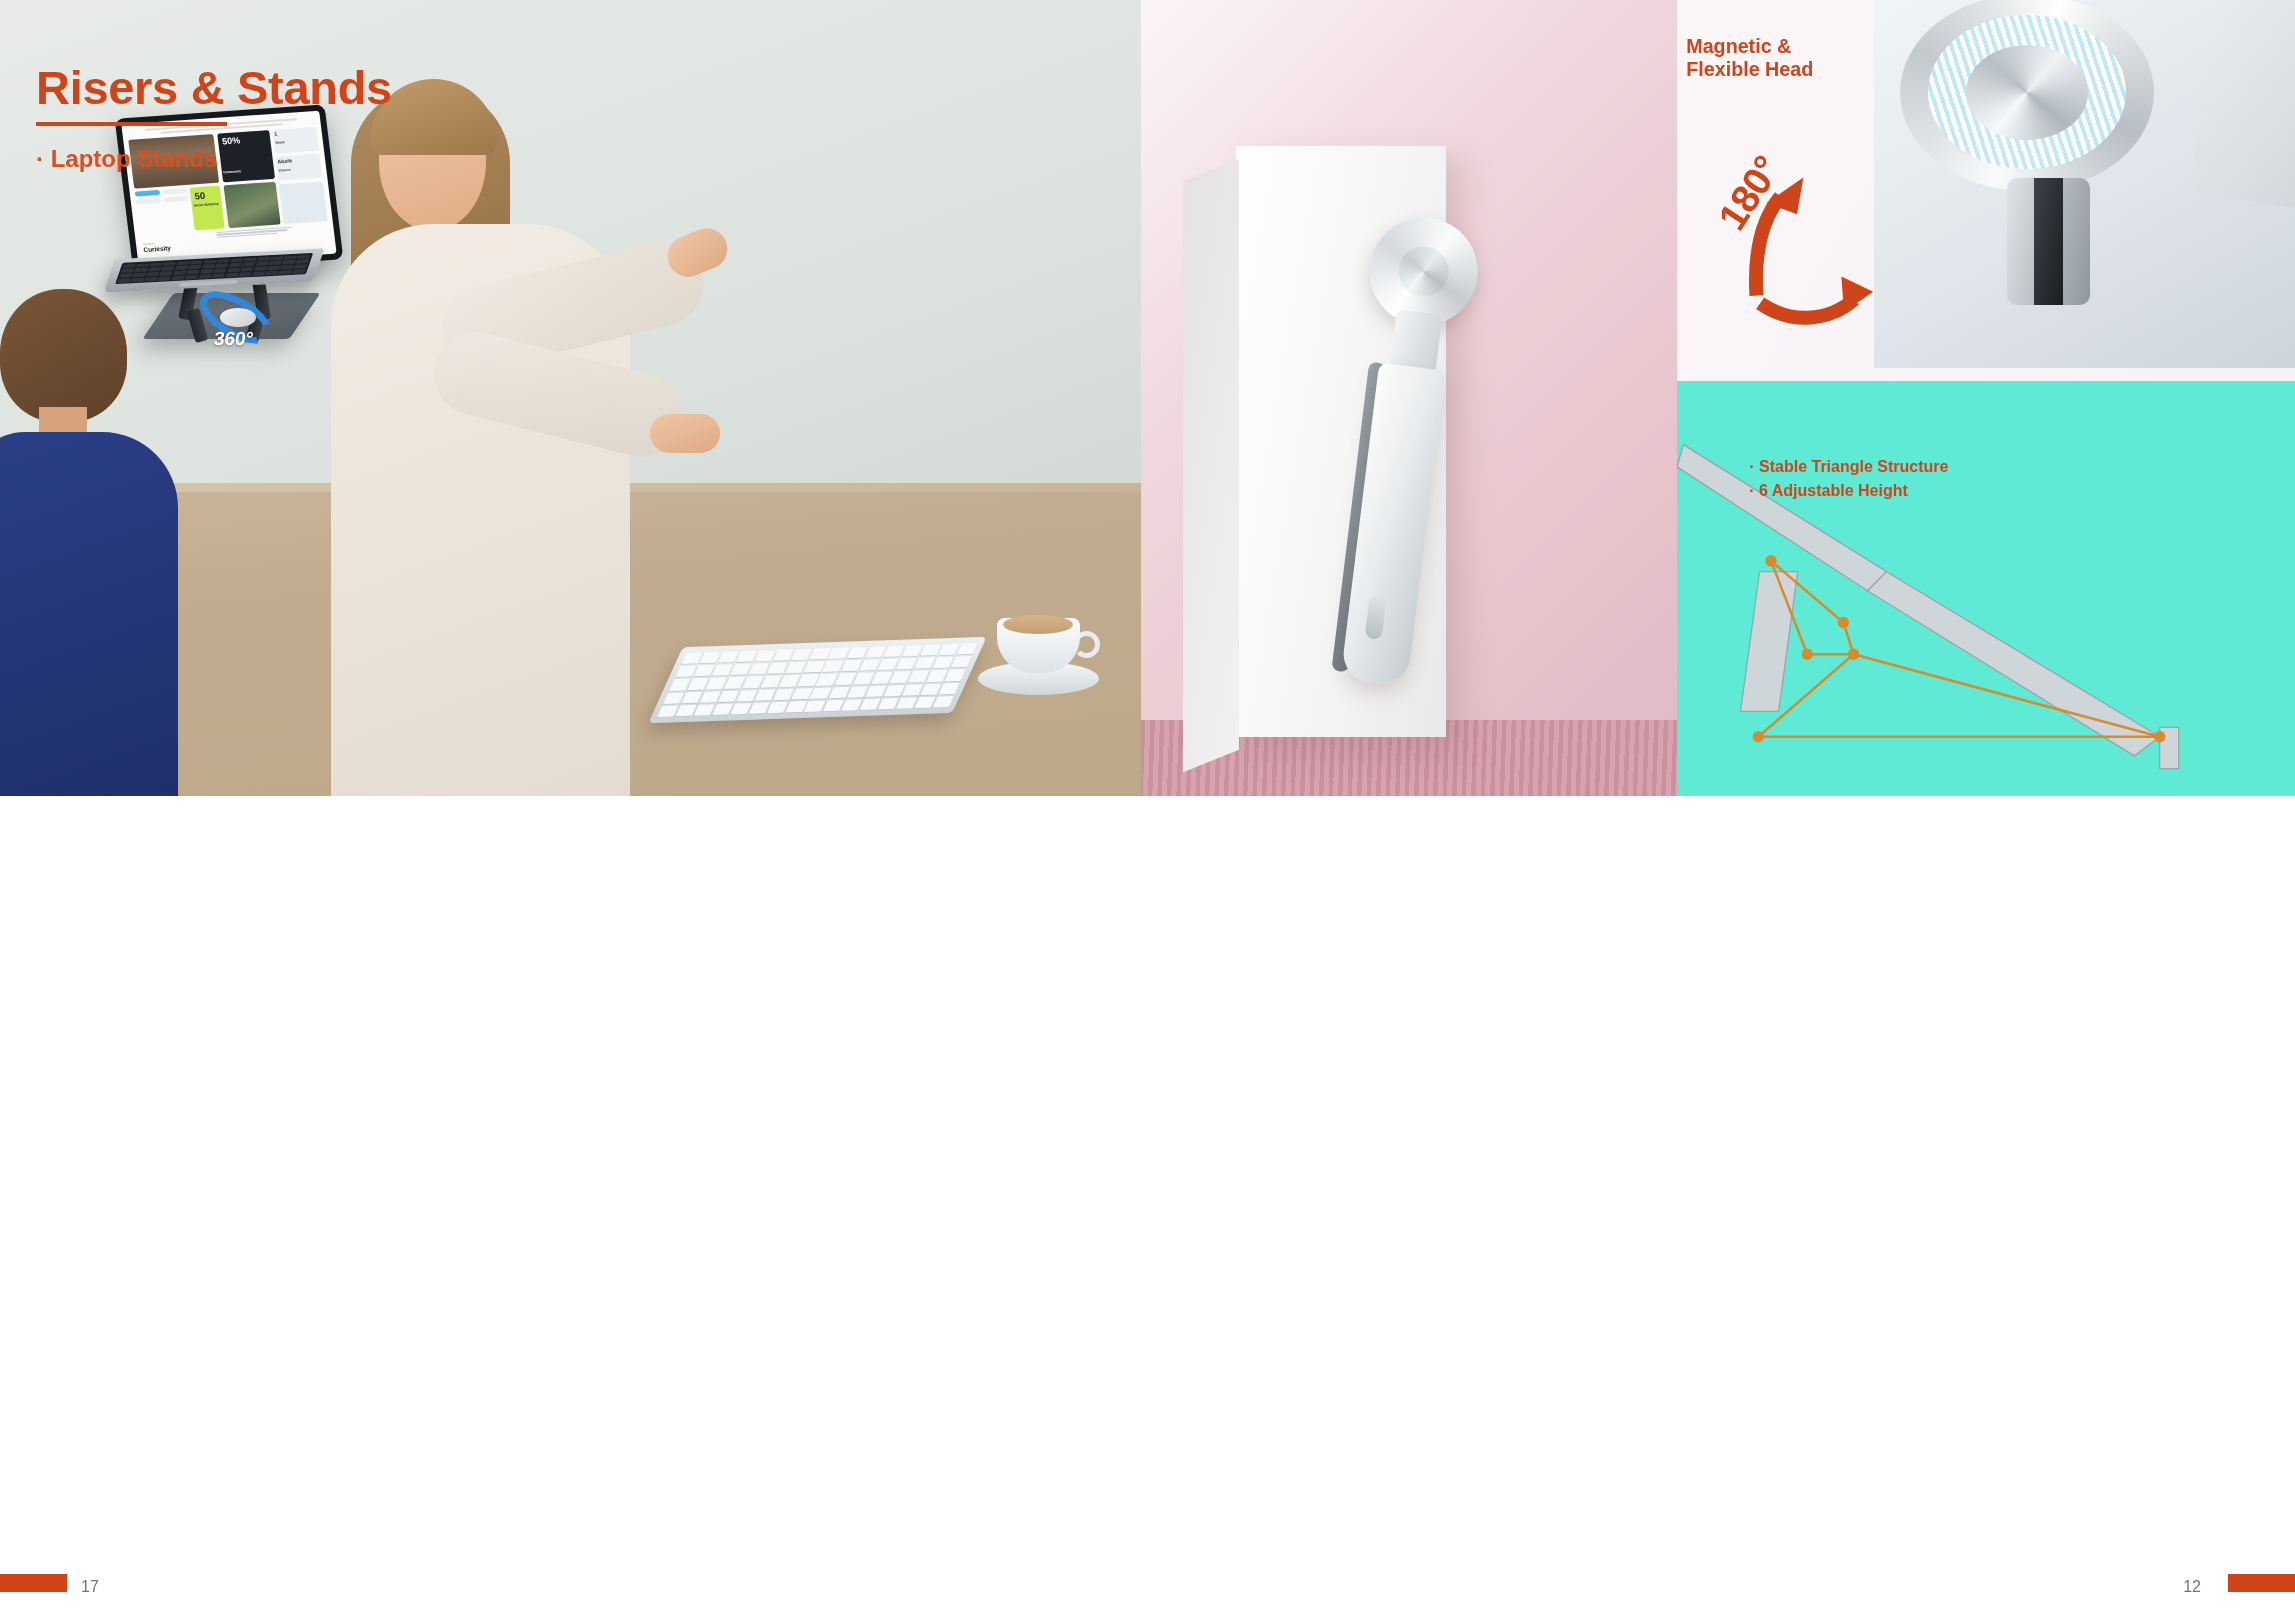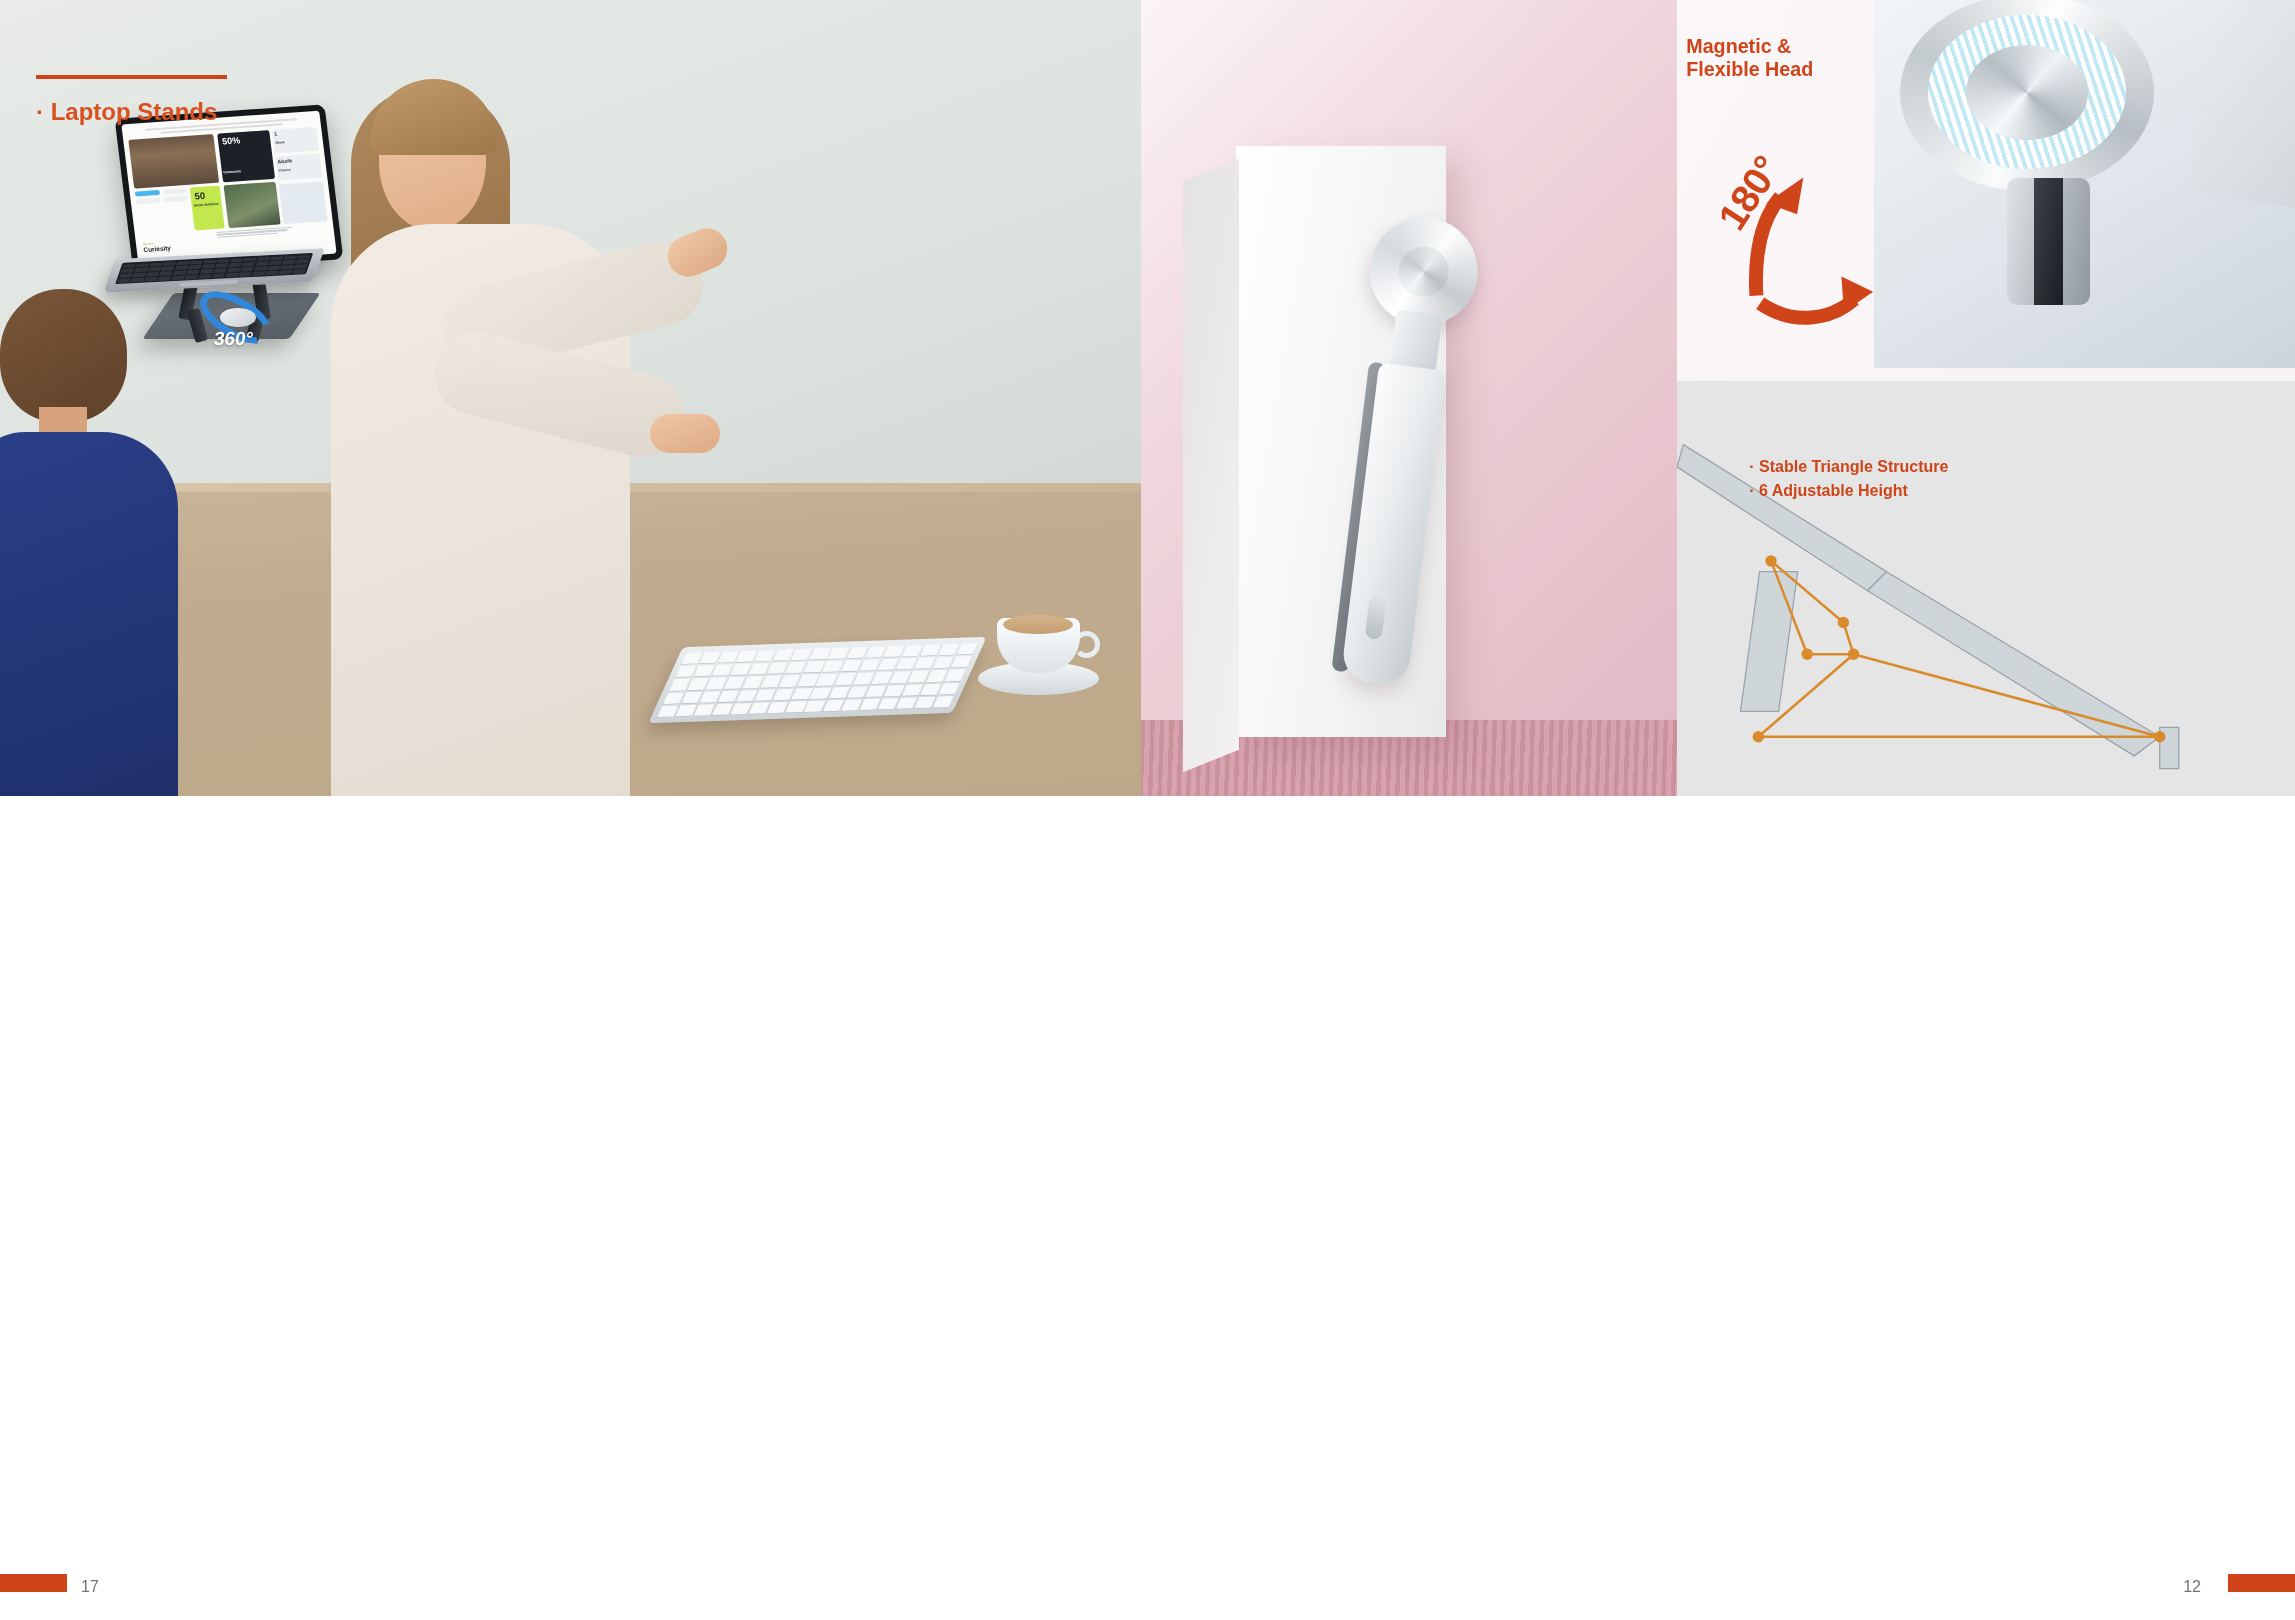--- a/index.html
+++ b/index.html
@@ -167,21 +167,21 @@
   .tablet-edge { position:absolute; right: -19px; top: -6.4px; width: 133px; height: 222px; border-radius: 16.5px;
     background: linear-gradient(120deg,#e9edef,#cfd6da); transform: rotate(9deg); }
 
   .feat-callout { position:absolute; left: 9px; top: 35px; z-index: 12; font-size: 19.7px; font-weight: 800;
     color: #cf4418; line-height: 1.15; }
 
   .badge180 { position:absolute; left: 7.6px; top: 156px; width: 191px; height: 184px; z-index: 12; }
   .badge180 .t180 { position:absolute; left: 25.4px; top: 58px; font-size: 39px; font-weight: 800; color:#cf4418;
     transform: rotate(-57deg); transform-origin: left top; letter-spacing: -0.6px; }
 
-  .feat-bot { position:absolute; left: 0; top: 381px; width: 618px; height: 415px; background:#e5e5e5; }
+  .feat-bot { position:absolute; left: 0; top: 381px; width: 618px; height: 415px; background:#5eead4; }
   .bullets { position:absolute; left: 72px; top: 74px; font-size: 16px; font-weight: 800; color:#cf4418; line-height: 1.5; }
   .tri-diagram { position:absolute; left: 0; top: 0; width: 618px; height: 415px; }
 
   
   .catalog { position: absolute; left: 0; top: 796px; width: 2295px; height: 824px; background:#fff; }
 
   
   .footer-bar { position: absolute; bottom: 28px; height: 18px; background: #cf4418; }
   .pg { position: absolute; bottom: 24px; font-size: 16px; color: #6e757a; }
 </style>
@@ -430,20 +430,21 @@
     </div>
 
     <div class="cup">
       <div class="saucer"></div>
         <div class="handle"></div>
         <div class="body"></div>
         <div class="crema"></div>
     </div>
 
     <div class="page-title">
+      <h1>Risers &amp; Stands</h1>
       <div class="title-rule"></div>
       <div class="subtitle">· Laptop Stands</div>
     </div>
   </div>
 
   <div class="hero-pink">
     <div class="pink-floor"></div>
     <div class="pink-box"></div>
     <div class="stand-v">
       <div class="disc-out"></div>

